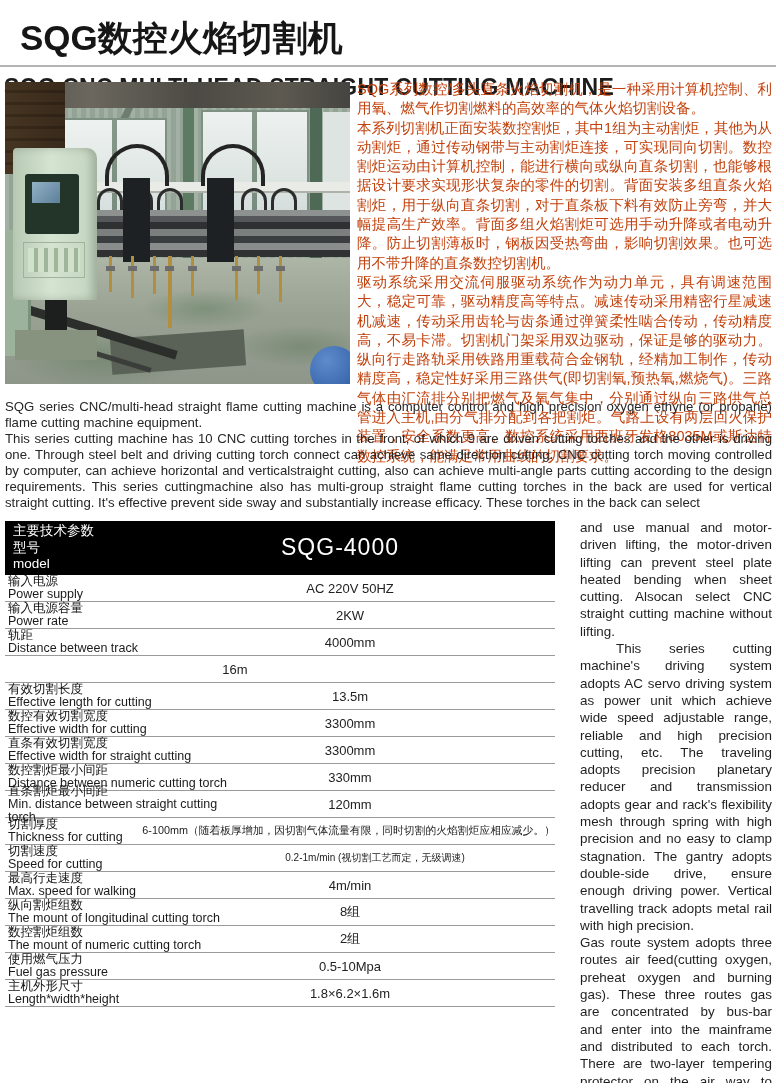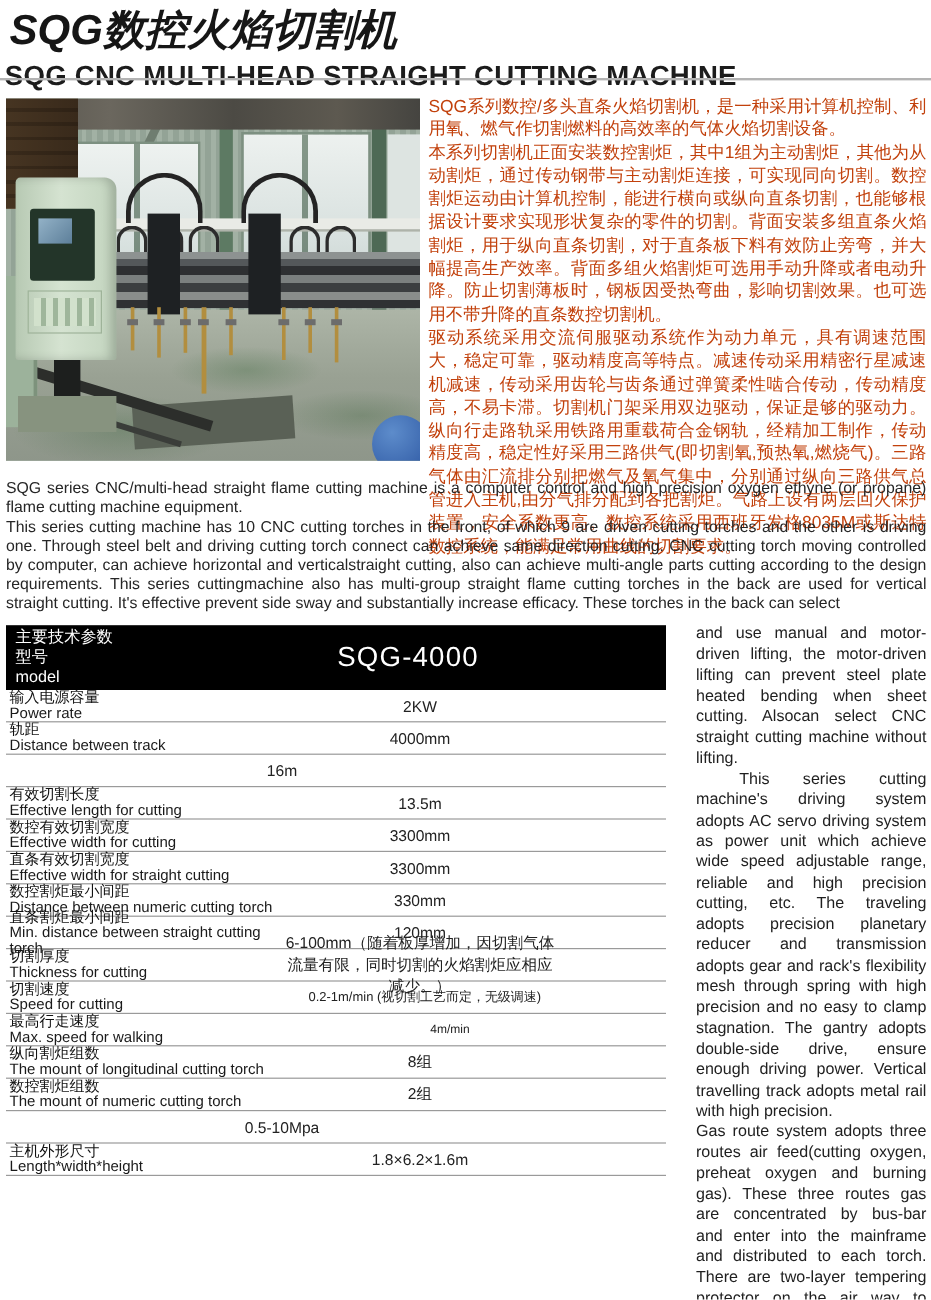--- a/index.html
+++ b/index.html
@@ -4,21 +4,21 @@
 <style>
   * { box-sizing: border-box; }
   html,body { margin:0; padding:0; }
   body {
     width:776px; height:1083px; position:relative; background:#ffffff;
     font-family:"Liberation Sans","DejaVu Sans",sans-serif; color:#111;
     overflow:hidden;
   }
   
   .hdr { position:absolute; left:4px; top:2px; width:768px; }
-  .hdr h1 { margin:4px; font-size:35px; line-height:40px; font-weight:bold; color:#161616; letter-spacing:0;font-style:italic; }
+  .hdr h1 { margin:16px; font-size:35px; line-height:40px; font-weight:bold; color:#161616; letter-spacing:0; }
   .hdr .sub { margin:1px 0 0; font-size:23px; line-height:26px; font-weight:bold; color:#1c1c1c; letter-spacing:.2px; }
   .rule { position:absolute; left:0; top:65px; width:776px; height:2px; background:#b3b3b3; }
 
   
   .photo { position:absolute; left:5px; top:82px; width:345px; height:302px; overflow:hidden; background:#9aa89c; }
   .ph-ceiling { position:absolute; top:0; left:0; width:100%; height:26px;
     background:linear-gradient(90deg,#55524b,#6b675e 25%,#4c4a44 55%,#5d5950 80%,#454440); }
   .ph-stack { position:absolute; top:0; left:0; width:60px; height:92px;
     background:repeating-linear-gradient(0deg,#82705a 0 9px,#6a5a47 9px 12px),
                linear-gradient(90deg,#8a7860,#6f5f4c); background-blend-mode:multiply; }
@@ -165,20 +165,27 @@
     <div class="sh-left">
       <div>主要技术参数</div>
       <div>型号</div>
       <div>model</div>
     </div>
     <div class="sh-model">SQG-4000</div>
   </div>
   <div class="spec-body">
     <div class="spec-row">
       <div class="spec-label">
+        <div class="zh">输入电源</div>
+        <div class="en">Power supply</div>
+      </div>
+      <div class="spec-value">AC 220V  50HZ</div>
+    </div>
+    <div class="spec-row">
+      <div class="spec-label">
         <div class="zh">输入电源容量</div>
         <div class="en">Power rate</div>
       </div>
       <div class="spec-value">2KW</div>
     </div>
     <div class="spec-row">
       <div class="spec-label">
         <div class="zh">轨距</div>
         <div class="en">Distance between track</div>
       </div>
@@ -251,20 +258,24 @@
       <div class="spec-value">8组</div>
     </div>
     <div class="spec-row">
       <div class="spec-label">
         <div class="zh">数控割炬组数</div>
         <div class="en">The mount of numeric cutting torch</div>
       </div>
       <div class="spec-value">2组</div>
     </div>
     <div class="spec-row">
+      <div class="spec-label">
+        <div class="zh">使用燃气压力</div>
+        <div class="en">Fuel gas pressure</div>
+      </div>
       <div class="spec-value">0.5-10Mpa</div>
     </div>
     <div class="spec-row">
       <div class="spec-label">
         <div class="zh">主机外形尺寸</div>
         <div class="en">Length*width*height</div>
       </div>
       <div class="spec-value">1.8×6.2×1.6m</div>
     </div>
   </div>

